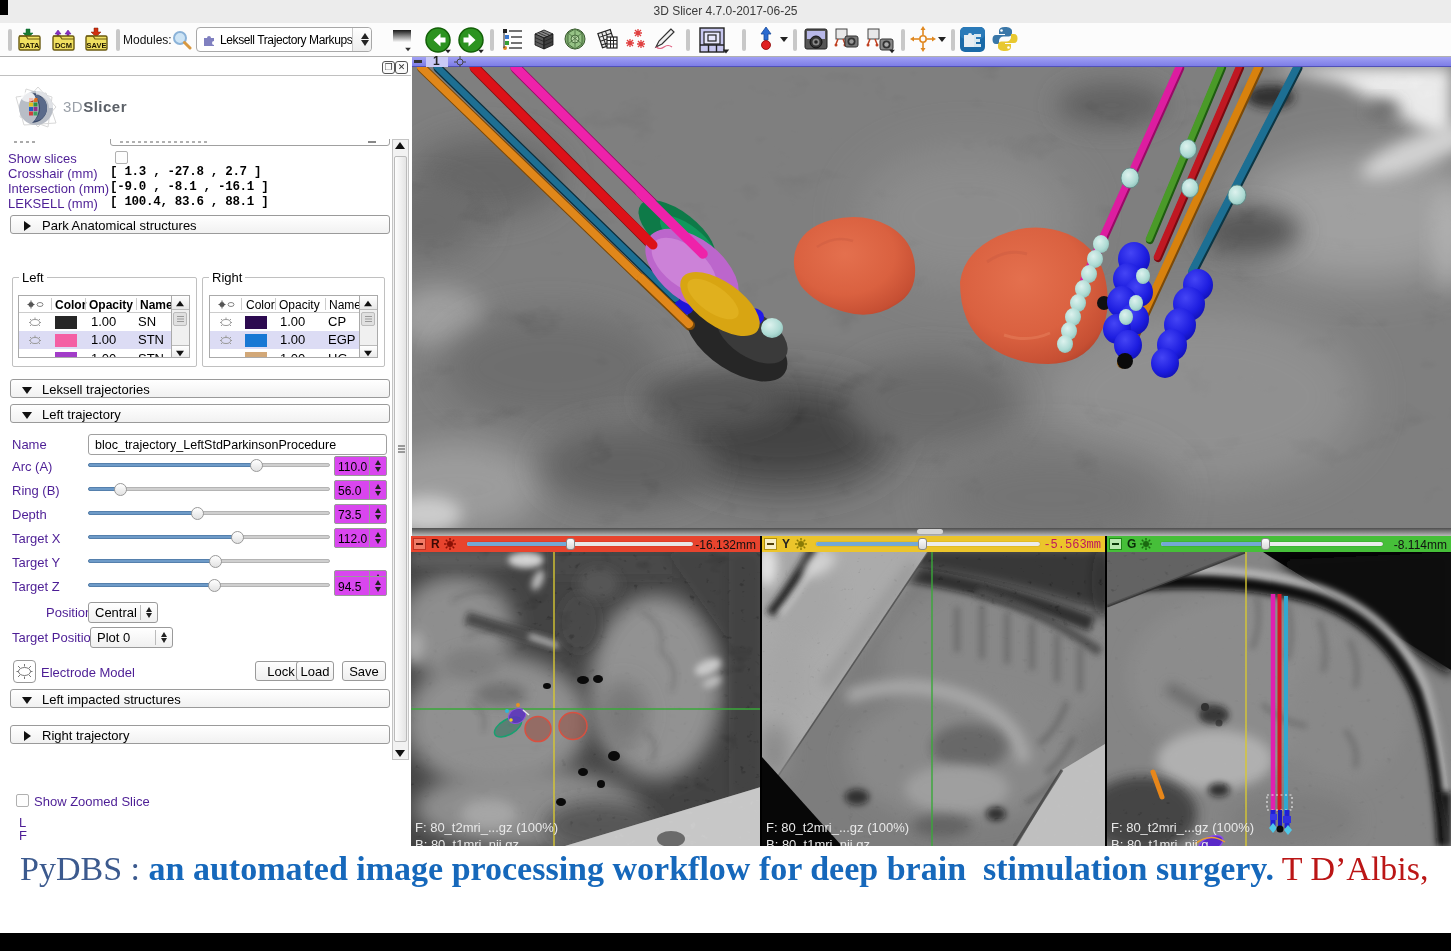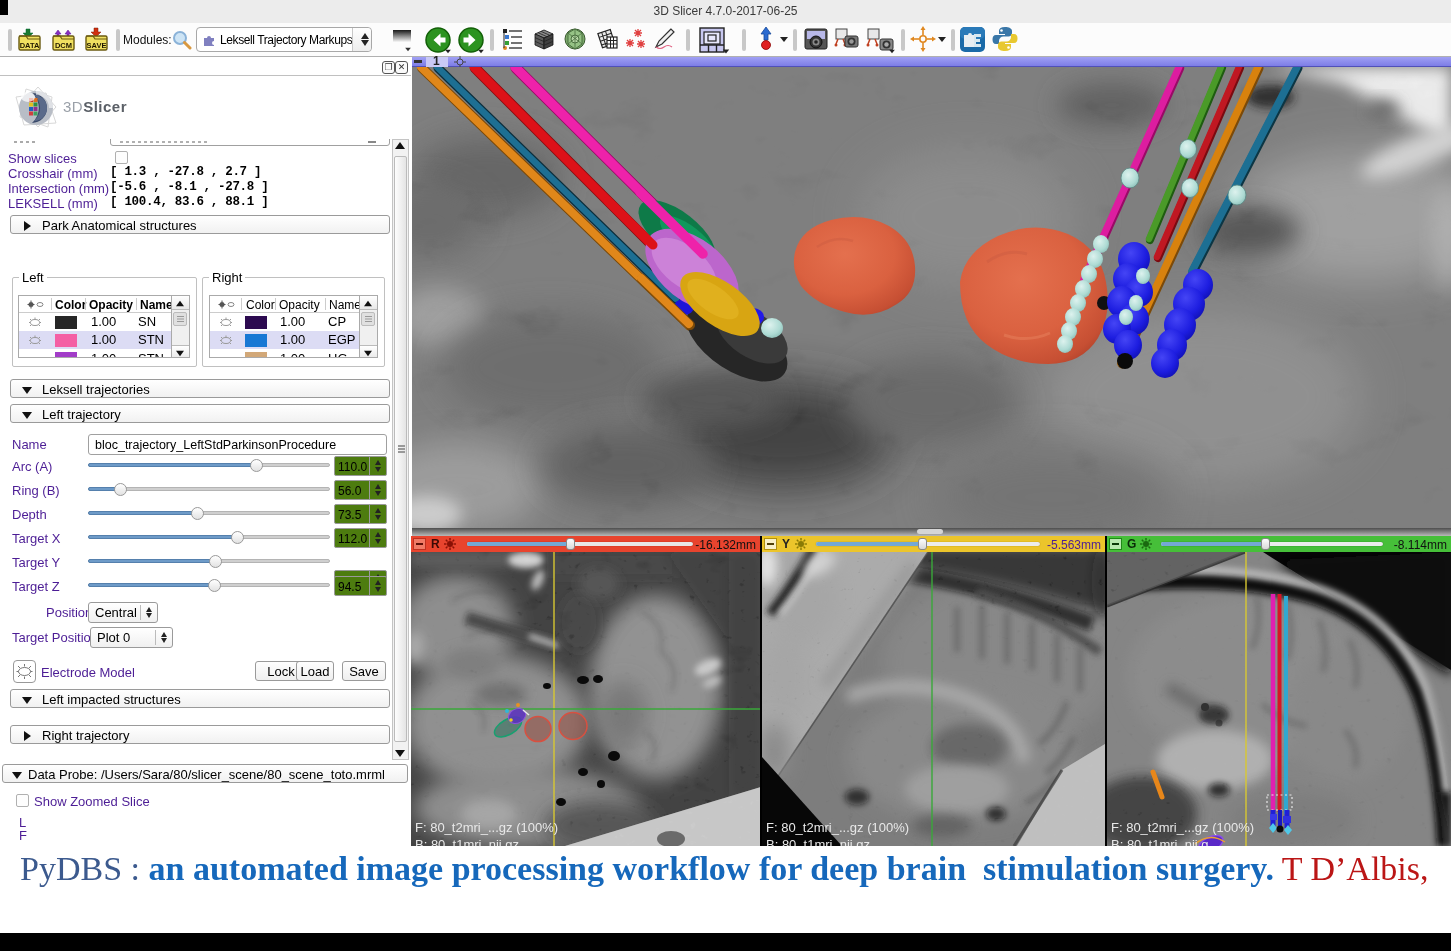--- a/index.html
+++ b/index.html
@@ -34,21 +34,21 @@
     border-top:5px solid transparent; border-bottom:5px solid transparent; border-left:7px solid #111; }
   .tri-d { position:absolute; left:11px; top:7px; width:0; height:0;
     border-left:5px solid transparent; border-right:5px solid transparent; border-top:7px solid #111; }
   .mono { font-family:"Liberation Mono", monospace; font-weight:bold; font-size:12.5px; letter-spacing:-0.3px; }
   .flbl { position:absolute; font-size:13px; color:#4c1d95; }
   .chk { position:absolute; width:13px; height:13px; border:1px solid #b0b0b0; background:#fdfdfd; border-radius:2px;}
   .qtrack { position:absolute; height:4px; background:#cfcfcf; border:1px solid #b4b4b4; border-radius:2px; }
   .qfill { position:absolute; height:4px; background:#6e9bc8; border:1px solid #5580ad; border-radius:2px; }
   .qhandle { position:absolute; width:13px; height:13px; background:linear-gradient(#ffffff,#e2e2e2);
     border:1px solid #999; border-radius:7px; }
-  .spin { position:absolute; width:53px; height:20px; border:1px solid #9a9a9a; background:#4d7c0f; border-radius:2px;}
+  .spin { position:absolute; width:53px; height:20px; border:1px solid #9a9a9a; background:#d946ef; border-radius:2px;}
   .spin .v { position:absolute; left:3px; top:3px; font-size:12px; }
   .spin .btns { position:absolute; right:0; top:0; width:17px; height:18px; border-left:1px solid #9a9a9a; }
   .uarr { position:absolute; left:4.5px; top:3px; width:0; height:0; border-left:3.5px solid transparent;
     border-right:3.5px solid transparent; border-bottom:5px solid #222; }
   .darr { position:absolute; left:4.5px; bottom:3px; width:0; height:0; border-left:3.5px solid transparent;
     border-right:3.5px solid transparent; border-top:5px solid #222; }
   .qbtn { position:absolute; height:20px; border:1px solid #9a9a9a; border-radius:3px;
     background:linear-gradient(#fefefe,#efefef); text-align:center; font-size:13px; padding-top:2px; }
   .gbox { position:absolute; border:1px solid #c0c0c0; border-radius:2px; }
   .gbox .glbl { position:absolute; left:6px; top:-8px; background:#fff; padding:0 3px; font-size:13px; }
@@ -290,21 +290,21 @@
       <div style="position:absolute;left:110px;top:-14px;width:280px;height:21px;border:1px solid #a0a0a0;border-radius:3px;background:#fff;"></div>
       <div style="position:absolute;left:14px;top:2px;width:24px;height:2px;background:repeating-linear-gradient(90deg,#aaa 0 3px,#fff 3px 6px);"></div>
       <div style="position:absolute;left:120px;top:2px;width:88px;height:2px;background:repeating-linear-gradient(90deg,#b0b0b0 0 3px,#fff 3px 6px);"></div>
       <div style="position:absolute;left:368px;top:2px;width:8px;height:2px;background:#888;"></div>
     </div>
     <div class="flbl" style="left:8px;top:94px;">Show slices</div>
     <div class="chk" style="left:115px;top:94px;"></div>
     <div class="flbl" style="left:8px;top:109px;">Crosshair (mm)</div>
     <div class="mono abs" style="left:110px;top:108px;">[ 1.3  , -27.8 ,  2.7  ]</div>
     <div class="flbl" style="left:8px;top:124px;">Intersection (mm)</div>
-    <div class="mono abs" style="left:110px;top:123px;">[-5.6  , -8.1  , -27.8 ]</div>
+    <div class="mono abs" style="left:110px;top:123px;">[-9.0  , -8.1  , -16.1 ]</div>
     <div class="flbl" style="left:8px;top:139px;">LEKSELL (mm)</div>
     <div class="mono abs" style="left:110px;top:138px;">[ 100.4,  83.6 ,  88.1 ]</div>
     <div class="cbtn" style="top:158px;">
         <div class="tri-r"></div>
         <div class="lbl">Park Anatomical structures</div>
       </div>
 
     <div class="gbox" style="left:12px;top:220px;width:185px;height:90px;">
         <div class="glbl">Left</div>
       </div>
@@ -565,24 +565,20 @@
       </div>
 
     <div style="position:absolute;left:392px;top:82px;width:17px;height:621px;background:#f2f2f2;border:1px solid #c4c4c4;">
       <div style="position:absolute;left:2px;top:2px;" class="scrtri-u"></div>
       <div style="position:absolute;left:2px;bottom:2px;" class="scrtri-d"></div>
       <div style="position:absolute;left:1px;top:16px;width:13px;height:586px;background:linear-gradient(90deg,#fdfdfd,#e4e4e4);border:1px solid #bbb;border-radius:2px;">
         <div style="position:absolute;left:3px;top:288px;width:7px;height:1.5px;background:#999;box-shadow:0 3px #999,0 6px #999;"></div>
       </div>
     </div>
 
-    <div style="position:absolute;left:2px;top:707px;width:406px;height:19px;border:1px solid #9a9a9a;border-radius:3px;background:linear-gradient(#fff,#f1f1f1);">
-      <div style="position:absolute;left:9px;top:7px;width:0;height:0;border-left:5px solid transparent;border-right:5px solid transparent;border-top:7px solid #111;"></div>
-      <div style="position:absolute;left:25px;top:2px;font-size:13px;">Data Probe: /Users/Sara/80/slicer_scene/80_scene_toto.mrml</div>
-    </div>
     <div class="chk" style="left:16px;top:737px;"></div>
     <div class="flbl" style="left:34px;top:737px;">Show Zoomed Slice</div>
     <div class="flbl" style="left:19px;top:758px;">L</div>
     <div class="flbl" style="left:19px;top:771px;">F</div>
   </div>
   <div id="view3dbar" class="abs">
     <div style="position:absolute;left:2px;top:3px;width:8px;height:3px;background:#333;"></div>
     <div style="position:absolute;left:14px;top:0;width:22px;height:10px;background:#c9c9f6;"></div>
     <div style="position:absolute;left:21px;top:-3px;font-size:12px;font-weight:bold;color:#222;">1</div>
     <svg style="position:absolute;left:42px;top:-1px;" width="12" height="12" viewBox="0 0 12 12">
@@ -874,21 +870,21 @@
               <line x1="9.5" y1="6" x2="12" y2="6"></line>
               <line x1="1.8" y1="1.8" x2="3.5" y2="3.5"></line>
               <line x1="8.5" y1="8.5" x2="10.2" y2="10.2"></line>
               <line x1="1.8" y1="10.2" x2="3.5" y2="8.5"></line>
               <line x1="8.5" y1="3.5" x2="10.2" y2="1.8"></line>
             </g>
           </svg>
         <div style="position:absolute;left:54px;top:6px;width:224px;height:4px;background:#ececec;border-radius:2px;box-shadow:0 0 1px #806808;"></div>
         <div style="position:absolute;left:54px;top:6px;width:105px;height:4px;background:#74a8d4;border-radius:2px;"></div>
         <div style="position:absolute;left:156px;top:2px;width:9px;height:12px;background:linear-gradient(#fdfdfd,#d8d8d8);border:1px solid #888;border-radius:3px;"></div>
-        <div style="position:absolute;right:4px;top:1.5px;font-size:12px;color:#4c1d95;">-5.563mm</div>
+        <div style="position:absolute;right:4px;top:1.5px;font-size:12px;color:#be185d;font-family:Liberation Mono, monospace;">-5.563mm</div>
       </div>
       <svg style="position:absolute;left:0;top:16px;" width="343" height="294" viewBox="0 0 343 294">
         <defs>
           <filter id="yb6" x="-60%" y="-60%" width="220%" height="220%">
               <feGaussianBlur stdDeviation="6"></feGaussianBlur>
             </filter>
           <filter id="yb10" x="-60%" y="-60%" width="220%" height="220%">
               <feGaussianBlur stdDeviation="10"></feGaussianBlur>
             </filter>
           <filter id="yb3" x="-60%" y="-60%" width="220%" height="220%">

